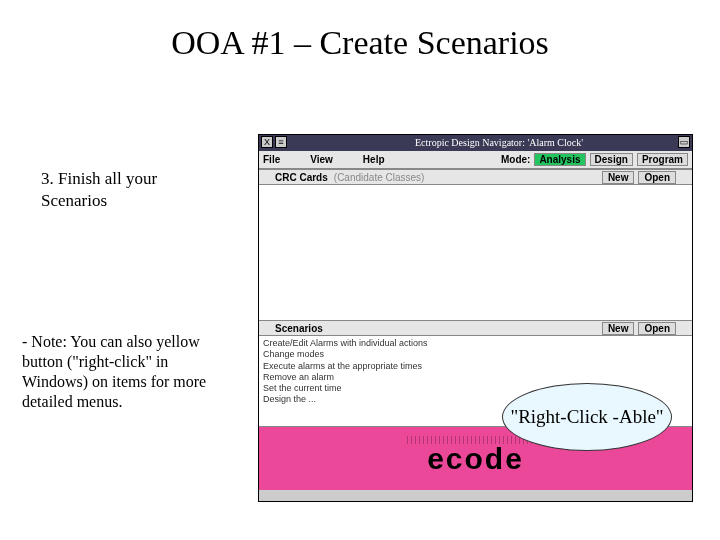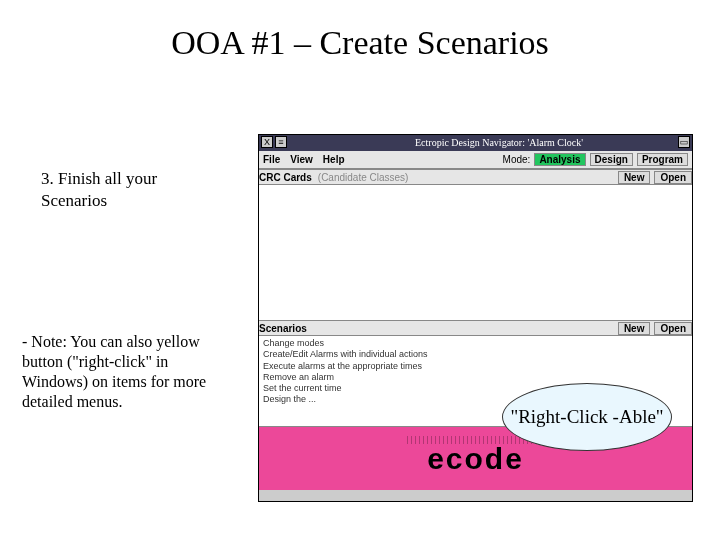--- a/index.html
+++ b/index.html
@@ -69,39 +69,39 @@
     background: #e6e6e6;
     height: 18px;
     display: flex;
     align-items: center;
     font-family: Arial, sans-serif;
     font-size: 10px;
     font-weight: bold;
     padding-left: 4px;
     border-bottom: 1px solid #888;
   }
-  .menubar .menu-left { display: flex; gap: 10px; }
+  .menubar .menu-left { display: flex; gap: 30px; }
   .menubar .menu-right { margin-left: auto; display: flex; gap: 4px; padding-right: 4px; align-items: center; }
-  .mode-lbl { font-weight: normal; }
+  .mode-lbl { font-weight: bold; }
   .mode-tab {
     background: #ddd;
     padding: 0 4px;
     border: 1px solid #888;
     font-weight: bold;
   }
   .mode-tab.active { background: #22c55e; }
 
   .panel-header {
     background: #e6e6e6;
     height: 16px;
     display: flex;
     align-items: center;
     font-family: Arial, sans-serif;
     font-size: 10px;
-    padding: 0 0;
+    padding: 0 16px;
     border-top: 1px solid #888;
     border-bottom: 1px solid #888;
   }
   .panel-header .ph-title { font-weight: bold; }
   .panel-header .ph-sub { color: #888; margin-left: 6px; }
   .panel-header .ph-btns { margin-left: auto; display: flex; gap: 4px; justify-content: flex-end; }
   .ph-btn {
     background: #ddd;
     border: 1px solid #888;
     padding: 0 5px;
@@ -208,22 +208,22 @@
   <div class="crc-body"></div>
 
   <div class="panel-header">
     <span class="ph-title">Scenarios</span>
     <div class="ph-btns">
       <span class="ph-btn">New</span>
       <span class="ph-btn">Open</span>
     </div>
   </div>
   <div class="sc-body">
+    <div>Create/Edit Alarms with individual actions</div>
     <div>Change modes</div>
-    <div>Create/Edit Alarms with individual actions</div>
     <div>Execute alarms at the appropriate times</div>
     <div>Remove an alarm</div>
     <div>Set the current time</div>
     <div>Design the ...</div>
   </div>
 
   <div class="logo-area">
     <div class="logo">ecode</div>
   </div>
 </div>

